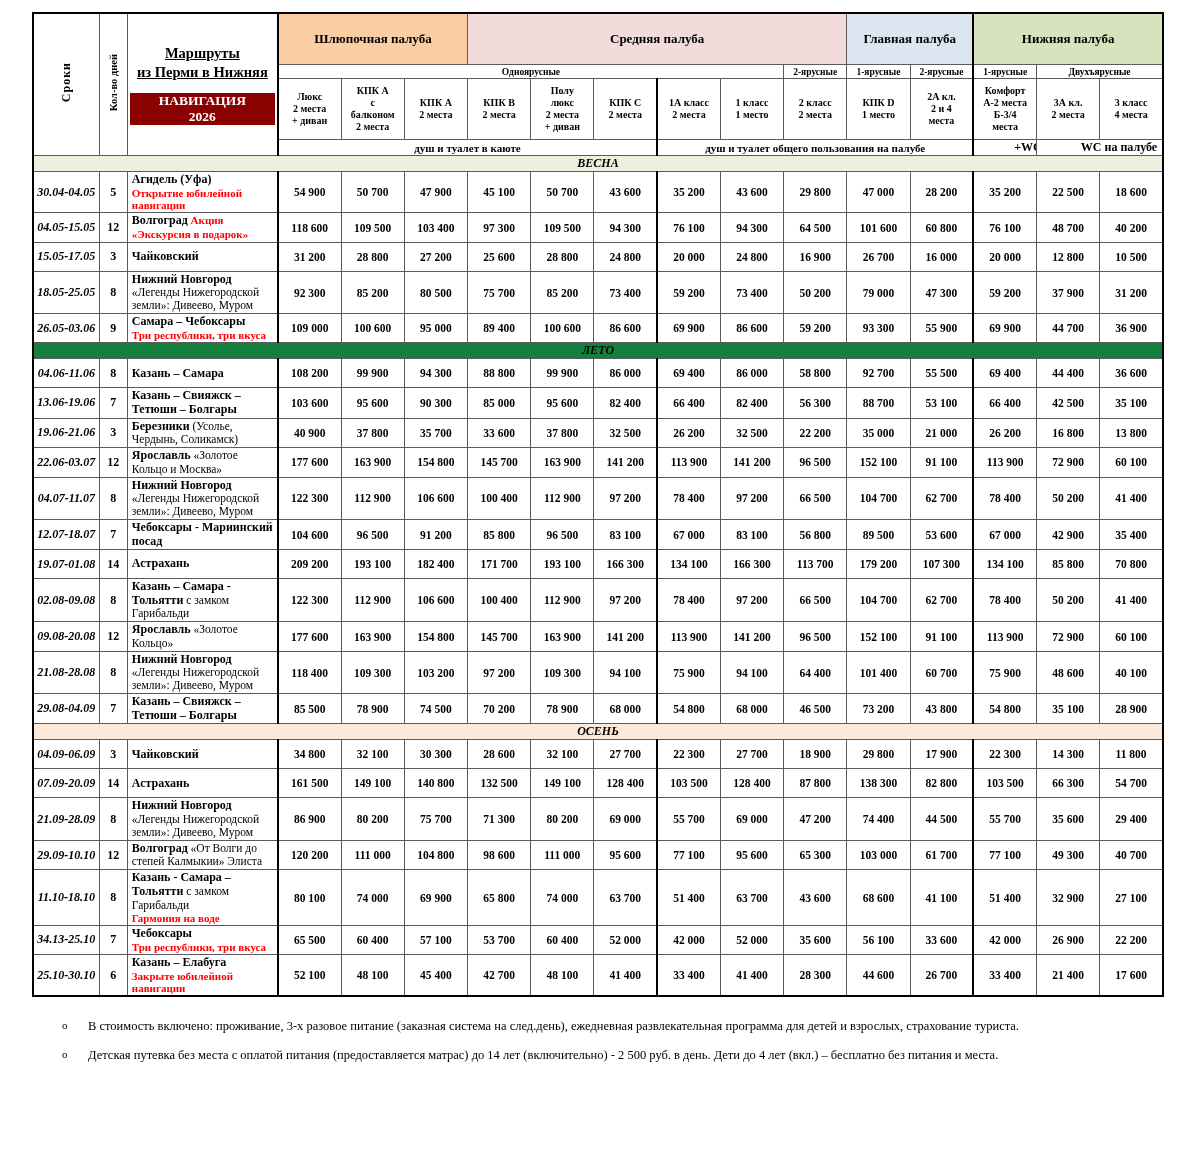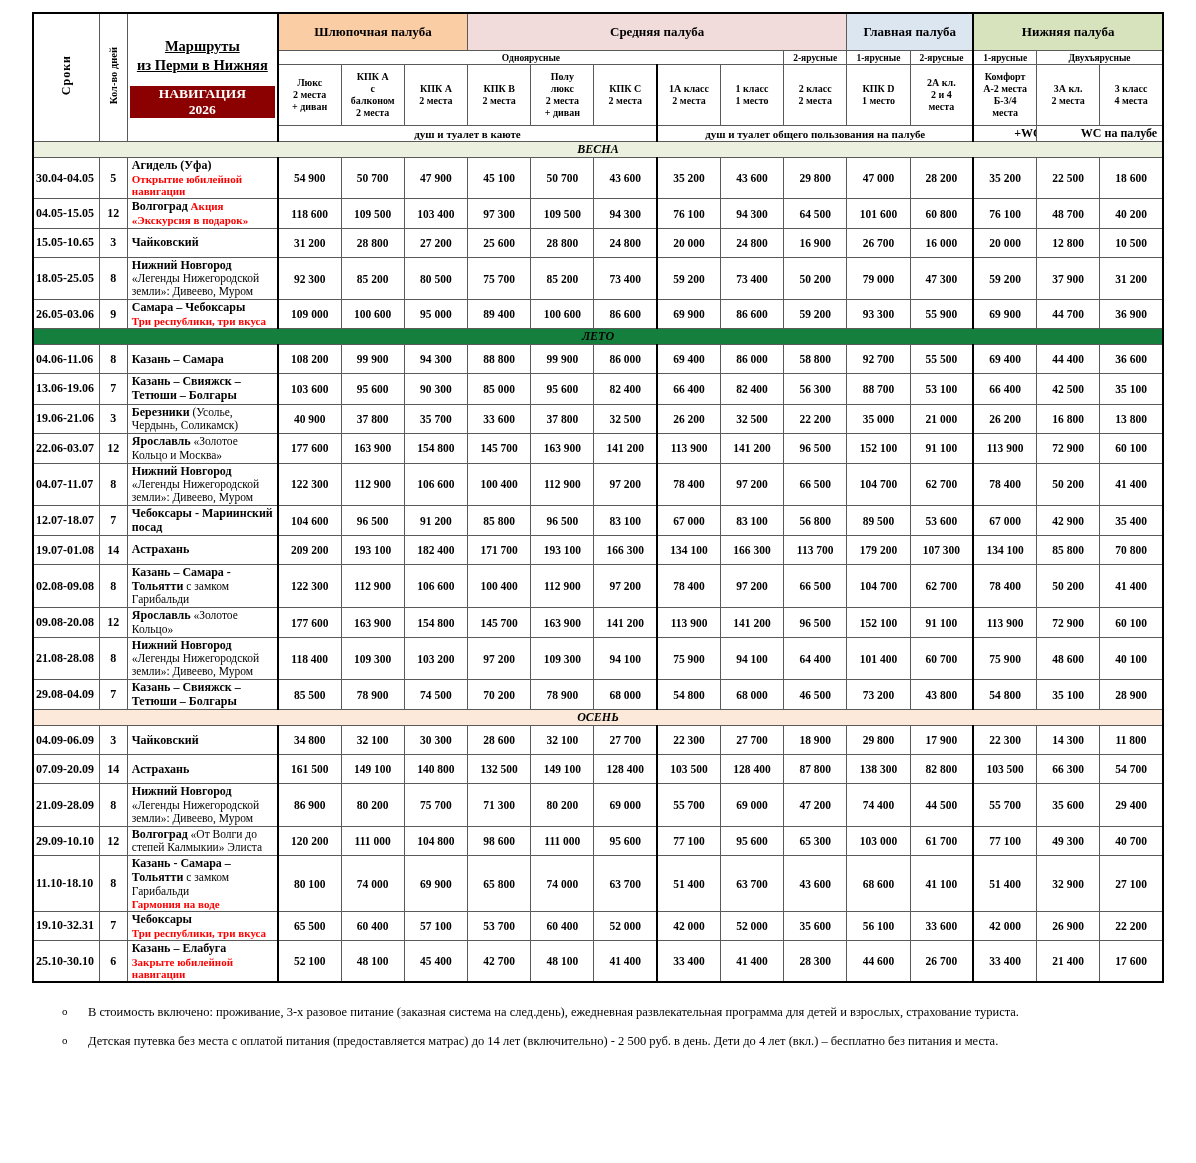--- a/index.html
+++ b/index.html
@@ -9,31 +9,31 @@
   table.price{border-collapse:collapse;table-layout:fixed;width:1132px;border:2px solid #000;}
   th,td{border:1px solid #5a5a5a;vertical-align:middle;padding:1px 2px;overflow:hidden;}
   .gl{border-left:2px solid #000;}
   
   th{background:#fff;font-weight:bold;}
   .vert-cell{width:64px;}
   .vert{writing-mode:vertical-rl;transform:rotate(180deg);display:inline-block;font-weight:bold;font-size:12px;letter-spacing:1px;}
   .vert.small{font-size:10.5px;letter-spacing:0;}
   .routes-head{font-size:14.5px;line-height:1.25;text-decoration:underline;}
   .nav-badge{display:inline-block;background:#8B0000;color:#fff;font-weight:bold;font-size:13.5px;padding:0 14px;margin-top:12px;}
-  .deck{font-size:13px;height:22px;padding:7px;}
+  .deck{font-size:13px;height:22px;padding:14px;}
   .deck-shlyup{background:#FACDA4;}
   .deck-sred{background:#F2DCDB;}
   .deck-glav{background:#DCE6F1;}
   .deck-nizh{background:#D6E3BC;}
   .tier{font-size:9.5px;height:13px;padding:0 1px;}
   .cabin{font-size:10px;line-height:1.18;white-space:pre-line;height:56px;padding:2px 1px;}
   .fac{font-size:11px;height:15px;padding:0 1px;}
   .fac-wc{font-size:12px;padding-left:40px;}
   
-  td.c-date{font-weight:bold;font-size:12px;white-space:nowrap;height:26px;}
+  td.c-date{font-weight:bold;font-size:12px;text-align:center;white-space:nowrap;height:26px;font-style:italic;}
   td.c-days{font-weight:bold;font-size:12px;text-align:center;height:26px;}
   td.c-route{font-size:11.5px;line-height:1.13;text-align:left;padding:1px 4px;height:26px;}
   td.c-route .main{font-weight:bold;font-size:12px;}
   td.c-route .sub{font-weight:normal;font-size:11.5px;}
   td.c-route .promo{color:#FF0000;font-weight:bold;font-size:11px;}
   td.c-price{font-weight:bold;font-size:11.5px;text-align:center;white-space:nowrap;height:26px;}
   tr.season-row td{font-weight:bold;font-style:italic;font-size:12px;text-align:center;height:15px;padding:0;border-left:2px solid #000;border-right:2px solid #000;}
   
   .notes{margin-top:22px;padding-left:30px;}
   .note{display:flex;font-size:12.5px;margin-bottom:14px;}
@@ -157,21 +157,21 @@
           <td class="c-price gl">76 100</td>
           <td class="c-price">94 300</td>
           <td class="c-price">64 500</td>
           <td class="c-price">101 600</td>
           <td class="c-price">60 800</td>
           <td class="c-price gl">76 100</td>
           <td class="c-price">48 700</td>
           <td class="c-price">40 200</td>
         </tr>
         <tr>
-          <td class="c-date">15.05-10.65</td>
+          <td class="c-date">15.05-17.05</td>
           <td class="c-days">3</td>
           <td class="c-route"><span class="main">Чайковский</span></td>
           <td class="c-price gl">31 200</td>
           <td class="c-price">28 800</td>
           <td class="c-price">27 200</td>
           <td class="c-price">25 600</td>
           <td class="c-price">28 800</td>
           <td class="c-price">24 800</td>
           <td class="c-price gl">20 000</td>
           <td class="c-price">24 800</td>
@@ -524,21 +524,21 @@
           <td class="c-price gl">51 400</td>
           <td class="c-price">63 700</td>
           <td class="c-price">43 600</td>
           <td class="c-price">68 600</td>
           <td class="c-price">41 100</td>
           <td class="c-price gl">51 400</td>
           <td class="c-price">32 900</td>
           <td class="c-price">27 100</td>
         </tr>
         <tr>
-          <td class="c-date">19.10-32.31</td>
+          <td class="c-date">34.13-25.10</td>
           <td class="c-days">7</td>
           <td class="c-route"><span class="main">Чебоксары</span><div class="promo">Три республики, три вкуса</div></td>
           <td class="c-price gl">65 500</td>
           <td class="c-price">60 400</td>
           <td class="c-price">57 100</td>
           <td class="c-price">53 700</td>
           <td class="c-price">60 400</td>
           <td class="c-price">52 000</td>
           <td class="c-price gl">42 000</td>
           <td class="c-price">52 000</td>

